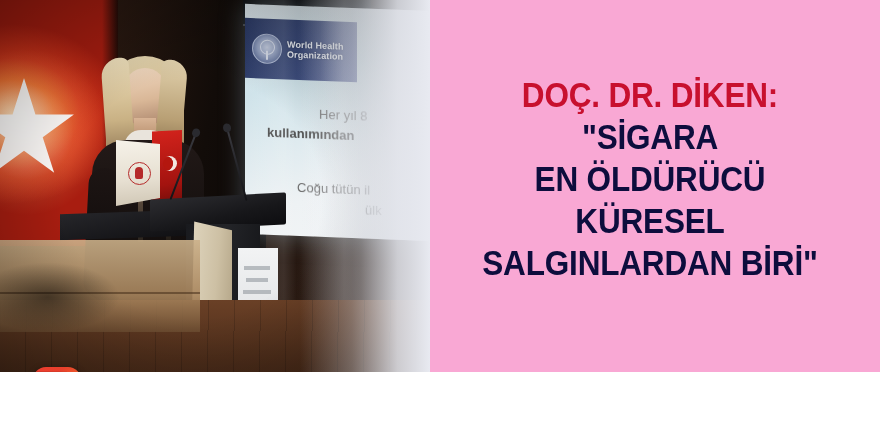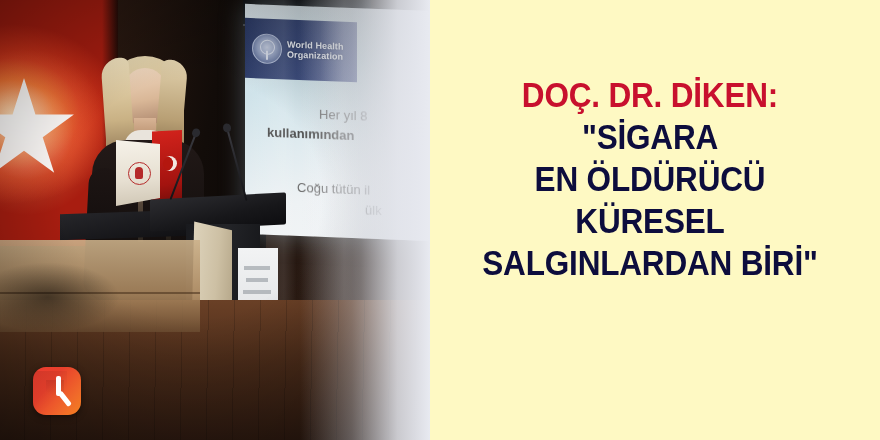--- a/index.html
+++ b/index.html
@@ -1,22 +1,22 @@
 <!DOCTYPE html>
 <html><head>
 <meta charset="utf-8">
 <style>
   html,body{margin:0;padding:0;background:#fff;}
   body{font-family:"Liberation Sans",sans-serif;}
 
   #stage{
     position:relative;
-    width:880px;height:440px;
+    width:880px;height:372px;
     overflow:hidden;
-    background:#fef9c3;
+    background:#f9a8d4;
   }
 
   
   .photo{
     position:absolute;left:0;top:0;width:430px;height:440px;
     overflow:hidden;
     background:#14100e;
   }
 
   

